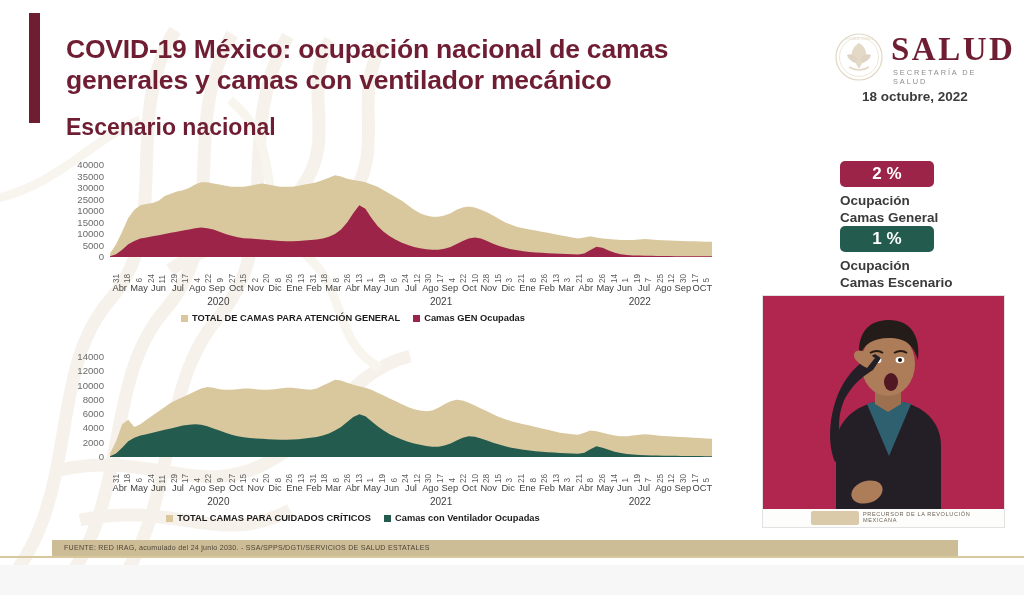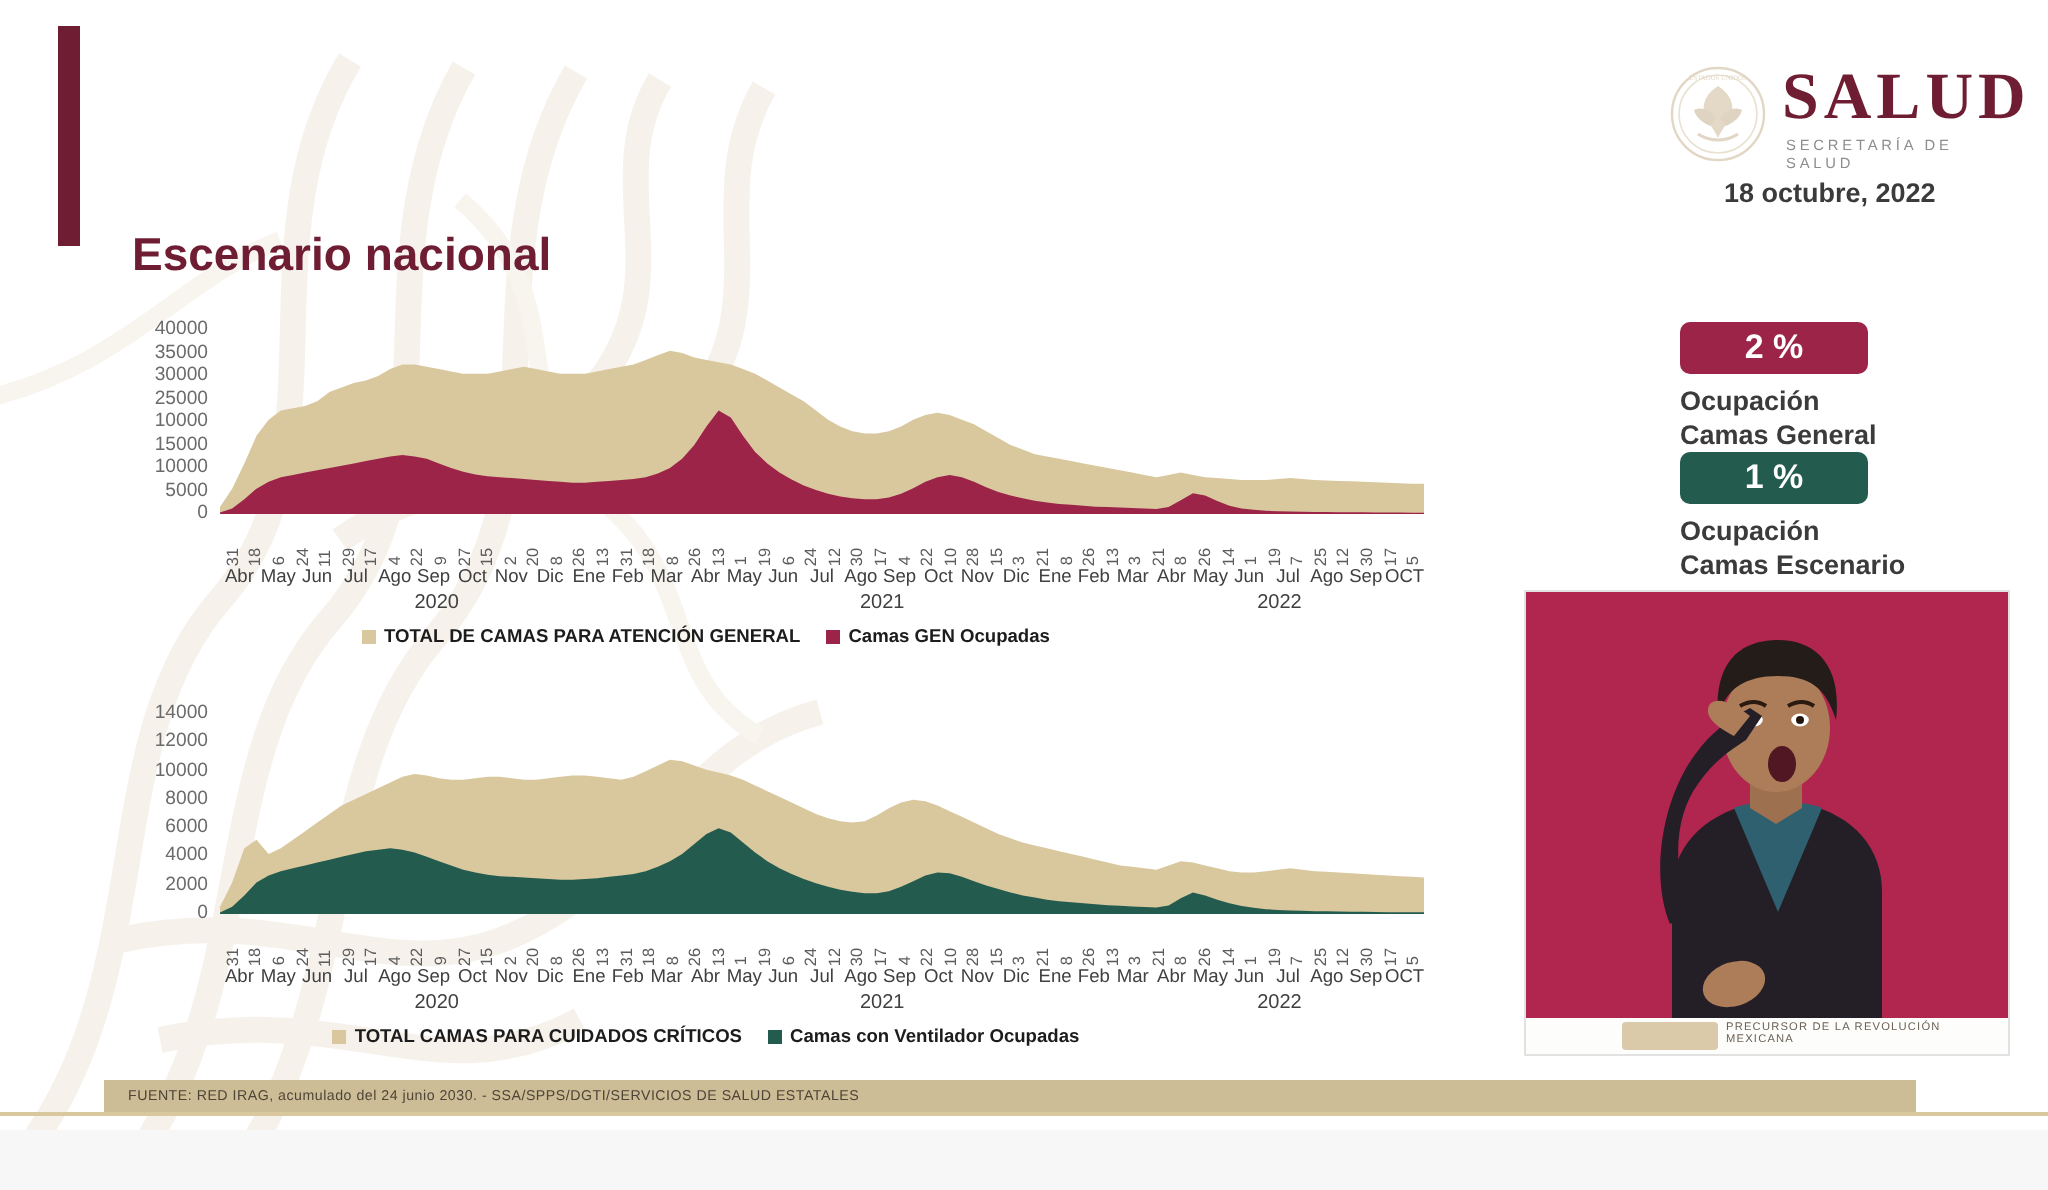--- a/index.html
+++ b/index.html
@@ -142,20 +142,21 @@
       <path d="M60 470 C 150 450, 200 500, 268 462 C 330 428, 348 372, 410 356"></path>
       <path d="M80 520 C 175 500, 220 548, 290 510"></path>
     </g>
     <g fill="none" stroke="#f3eee3" stroke-width="9">
       <path d="M230 100 C 290 150, 250 210, 300 250 C 350 288, 330 340, 380 368"></path>
       <path d="M-10 200 C 60 185, 90 140, 140 120"></path>
     </g>
   </svg>
 
   <div id="accent-bar"></div>
+  <div id="title">COVID-19 México: ocupación nacional de camas generales y camas con ventilador mecánico</div>
   <div id="logo-block">
     <svg id="eagle" viewBox="0 0 52 48">
       <circle cx="26" cy="24" r="23" fill="none" stroke="#bda77e" stroke-width="1.2"></circle>
       <circle cx="26" cy="24" r="19.5" fill="none" stroke="#cdbd96" stroke-width="0.8"></circle>
       <path d="M26 10 C 21 13, 18 18, 19 23 C 20 28, 24 31, 26 36 C 28 31, 32 28, 33 23 C 34 18, 31 13, 26 10 Z" fill="#c3ad83"></path>
       <path d="M14 22 C 18 20, 22 22, 25 26 L 22 30 C 18 28, 15 26, 14 22 Z" fill="#b9a277"></path>
       <path d="M38 22 C 34 20, 30 22, 27 26 L 30 30 C 34 28, 37 26, 38 22 Z" fill="#b9a277"></path>
       <path d="M16 34 C 22 38, 30 38, 36 34" fill="none" stroke="#bda77e" stroke-width="1.6"></path>
       <text x="26" y="7" font-size="3.4" fill="#bda77e" text-anchor="middle" font-family="Liberation Serif, serif">ESTADOS UNIDOS</text>
     </svg>

